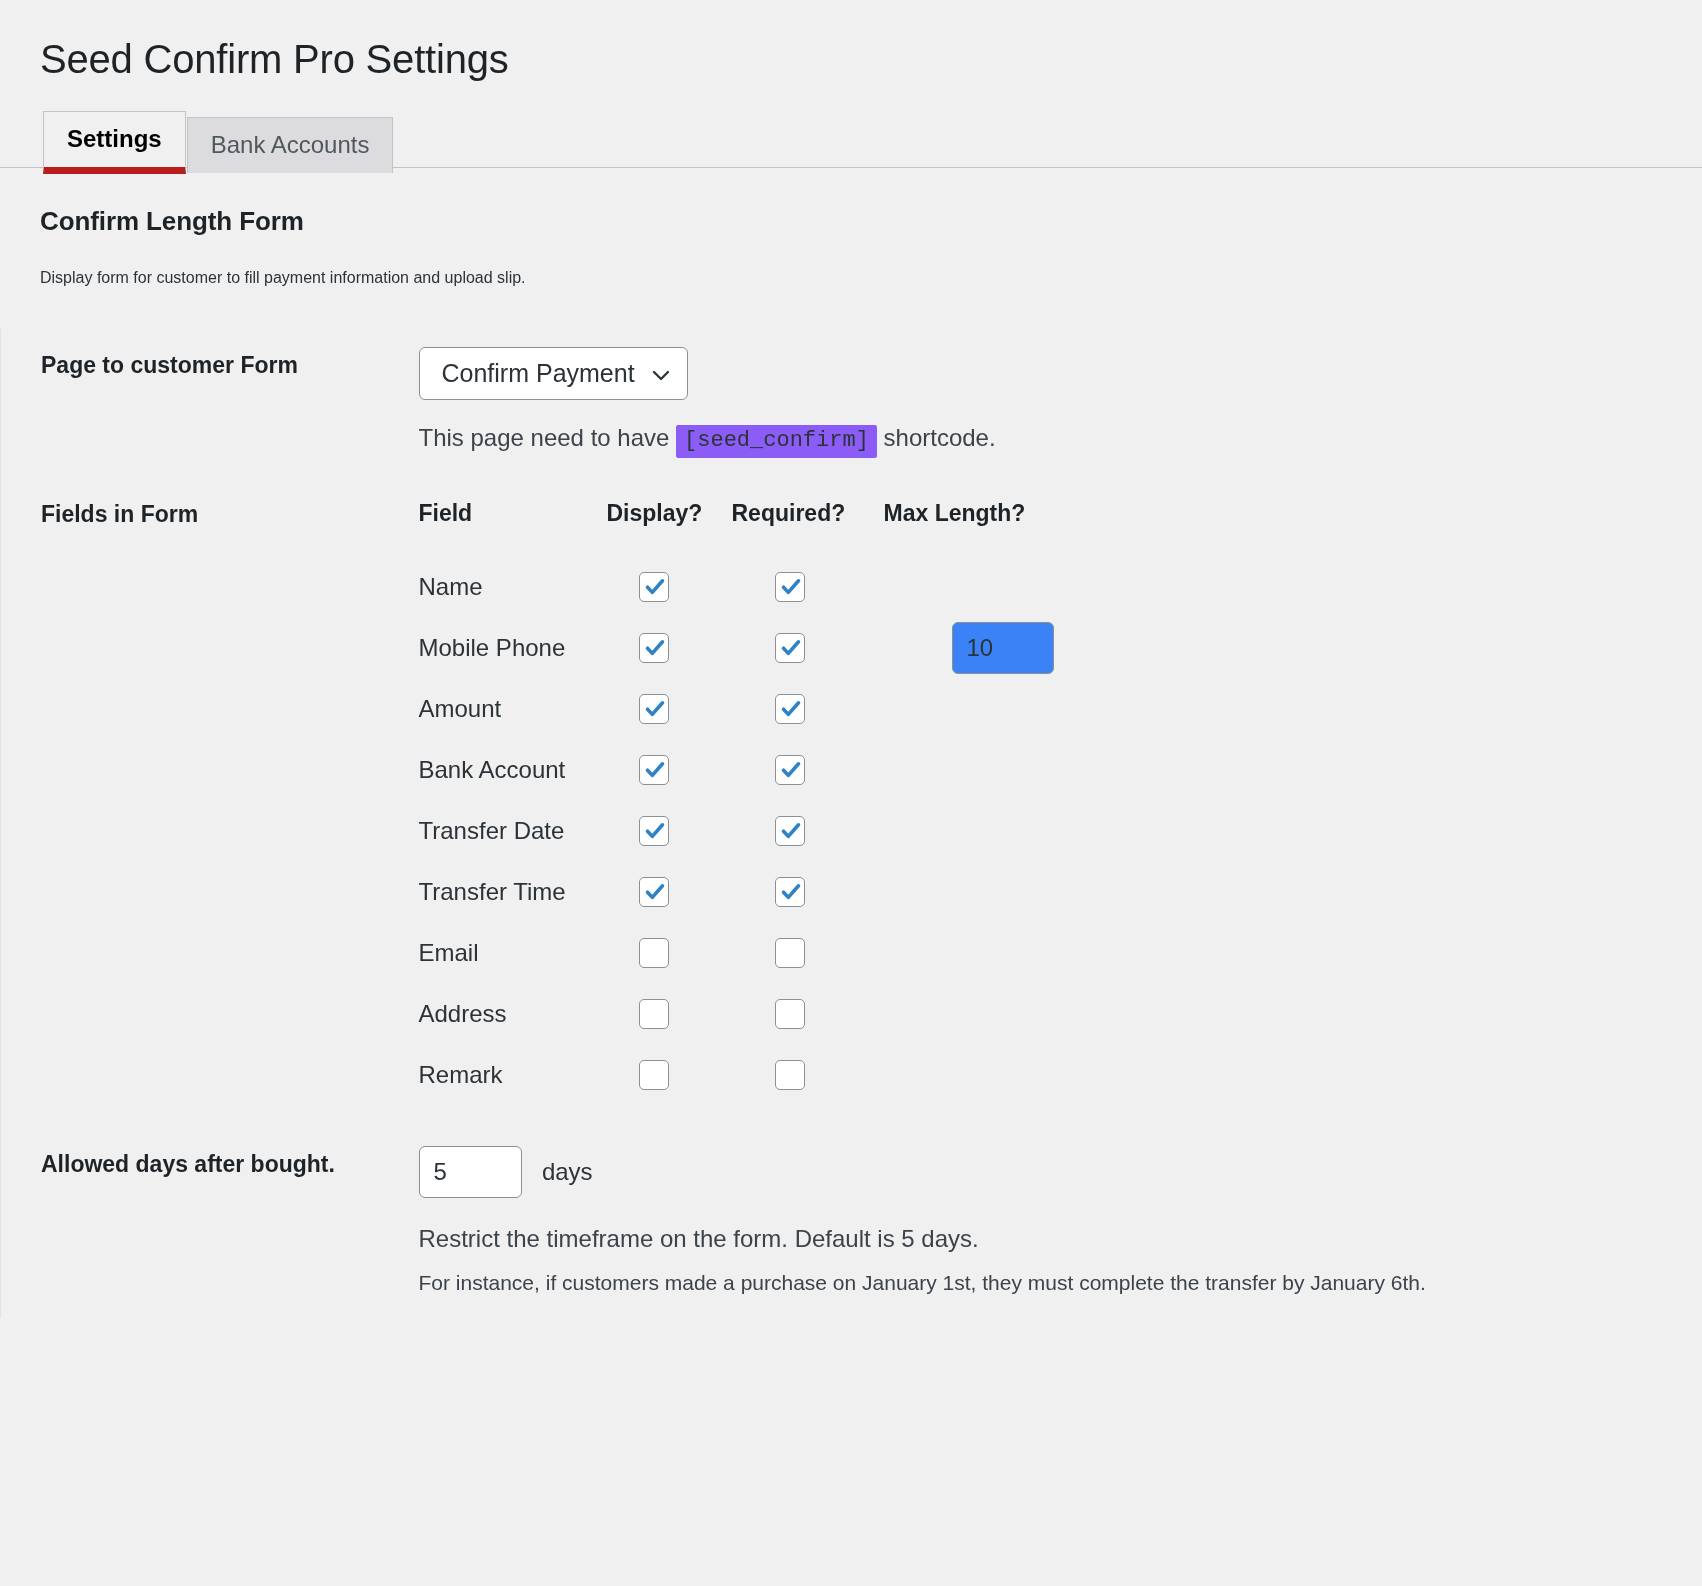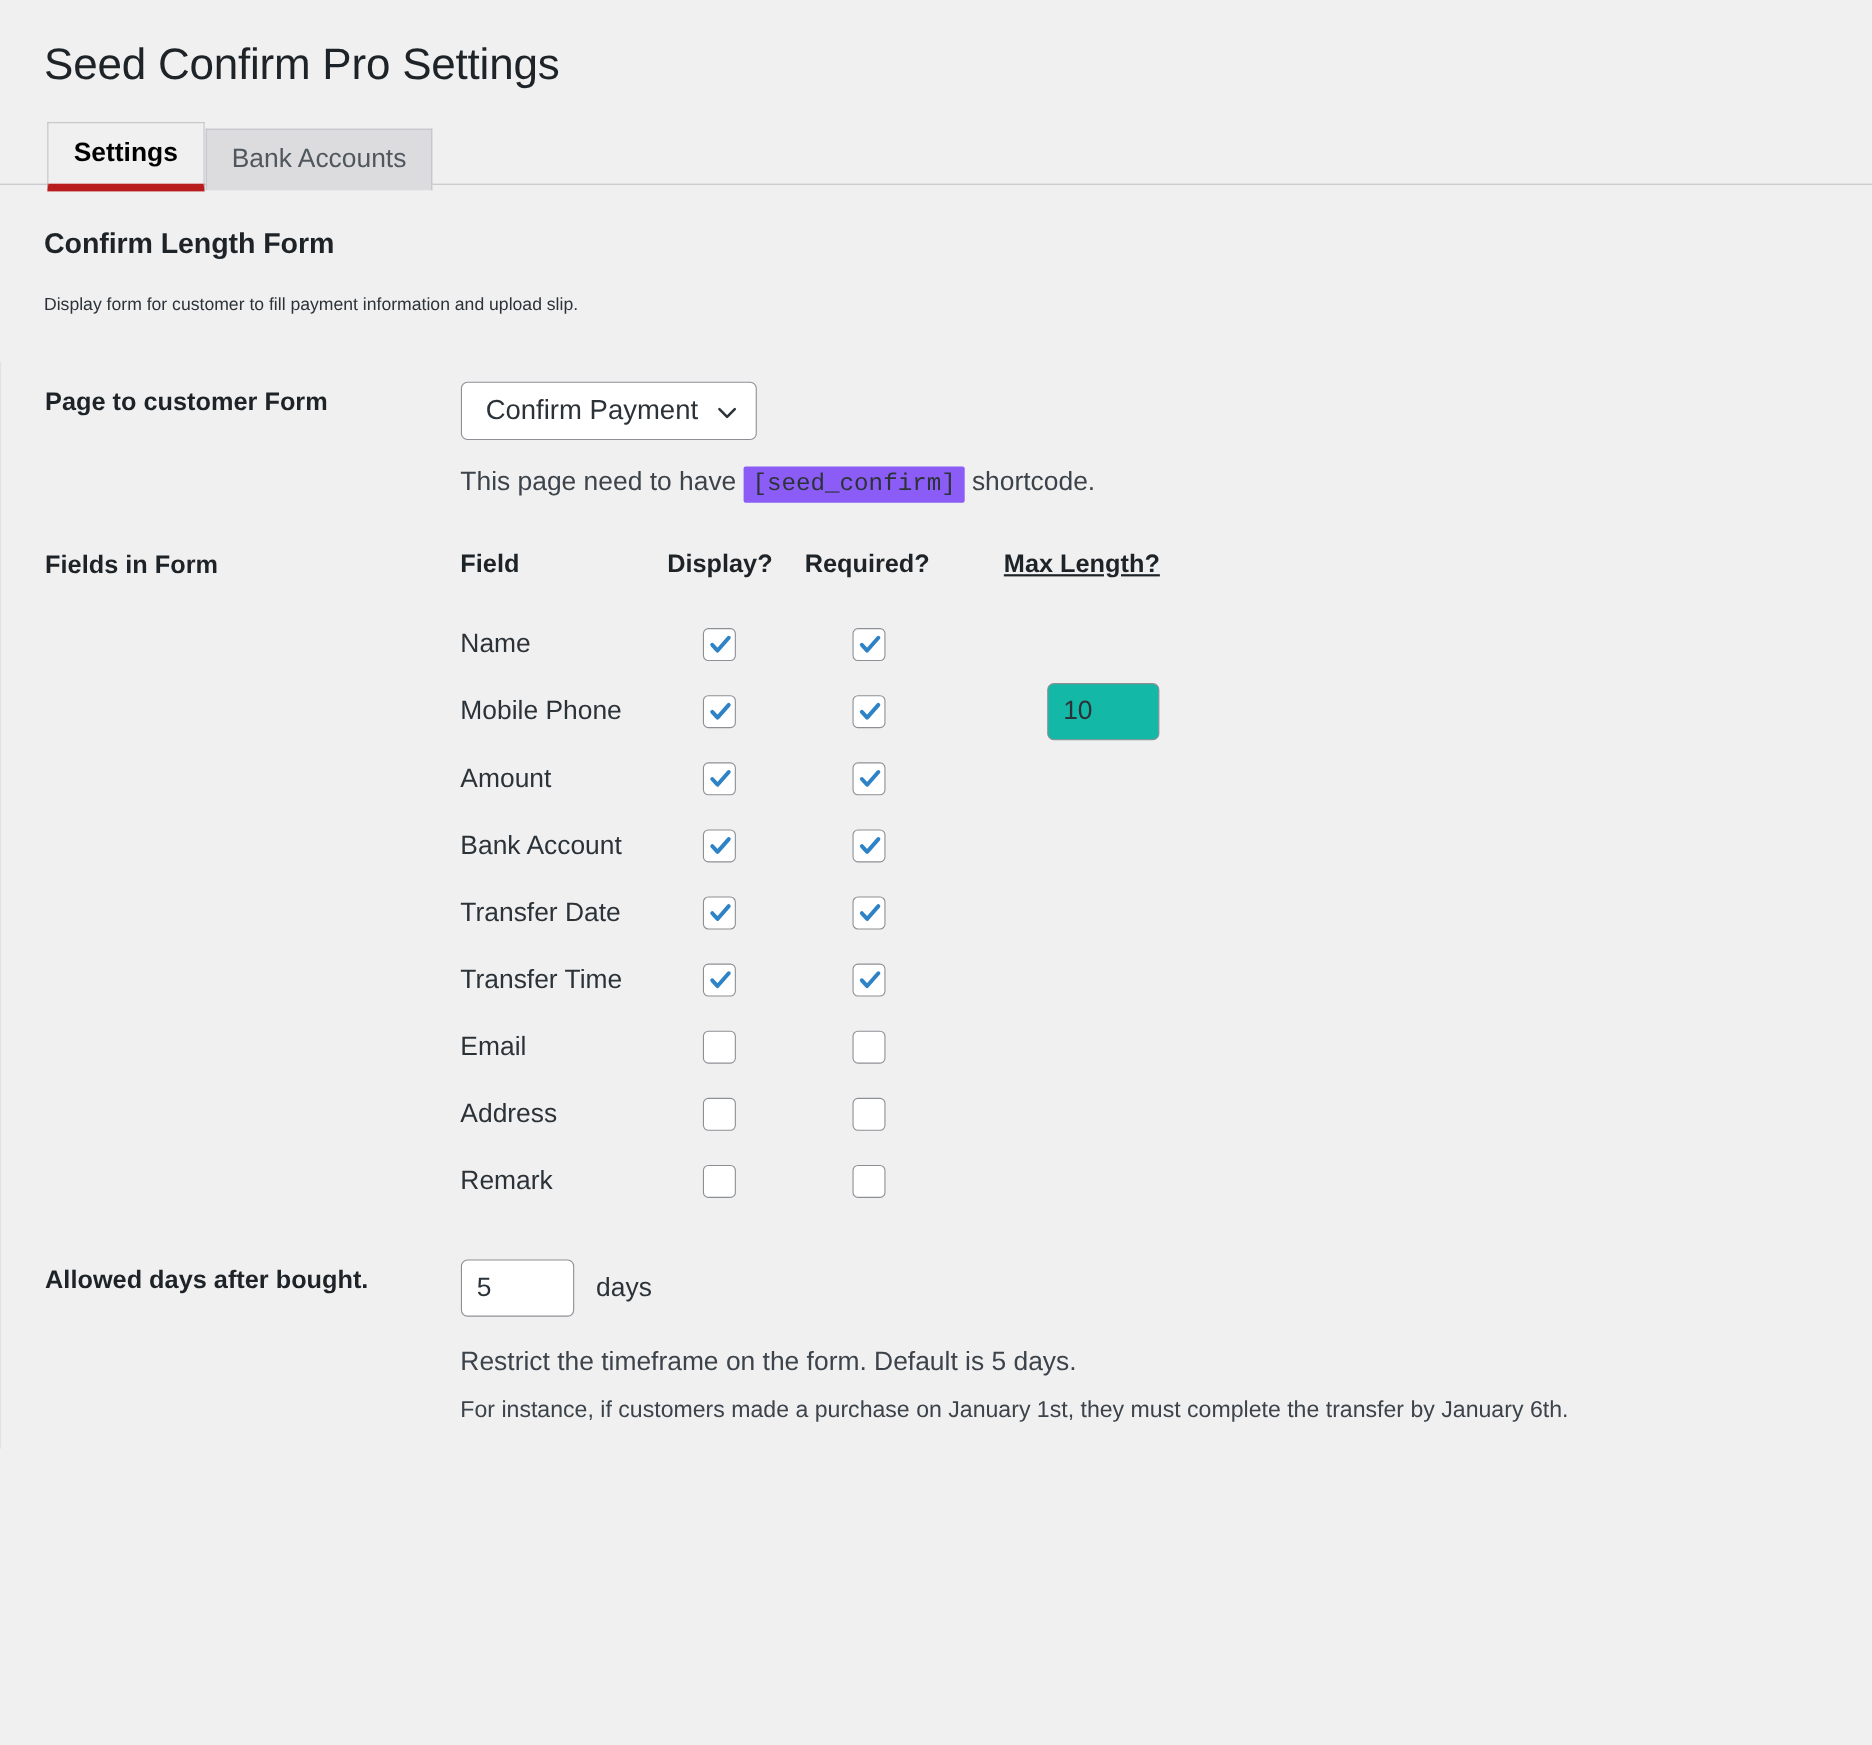--- a/index.html
+++ b/index.html
@@ -170,21 +170,21 @@
     font-size: 23px;
     font-weight: bold;
     color: #1d2327;
     text-align: left;
     padding: 0 0 30px 0;
     white-space: nowrap;
   }
   table.fields th.c-field  { width: 188px; }
   table.fields th.c-disp   { width: 125px; text-align: left;}
   table.fields th.c-req    { width: 152px; text-align: left;}
-  table.fields th.c-max    { width: 200px; text-align: center; text-decoration: underline;}
+  table.fields th.c-max    { width: 200px; text-align: left;}
 
   table.fields td {
     font-size: 24px;
     color: #2c3338;
     padding: 0;
     height: 61px;
     vertical-align: middle;
     margin-left: 28px;
   }
   table.fields td.lbl { font-weight: 400; }
@@ -205,21 +205,21 @@
   }
   .cbox.req { margin-left: 43px; }
   .cbox svg { position: absolute; left: 2px; top: 1px; }
 
   .maxlen-input {
     width: 102px;
     height: 52px;
     box-sizing: border-box;
     border: 1px solid #8c8f94;
     border-radius: 6px;
-    background: #14b8a6;
+    background: #3b82f6;
     font-family: "Liberation Sans", sans-serif;
     font-size: 24px;
     color: #2c3338;
     padding: 16px 14px;
     margin-left: 68px;
     outline: none;
   }
 
   
   .days-input {

